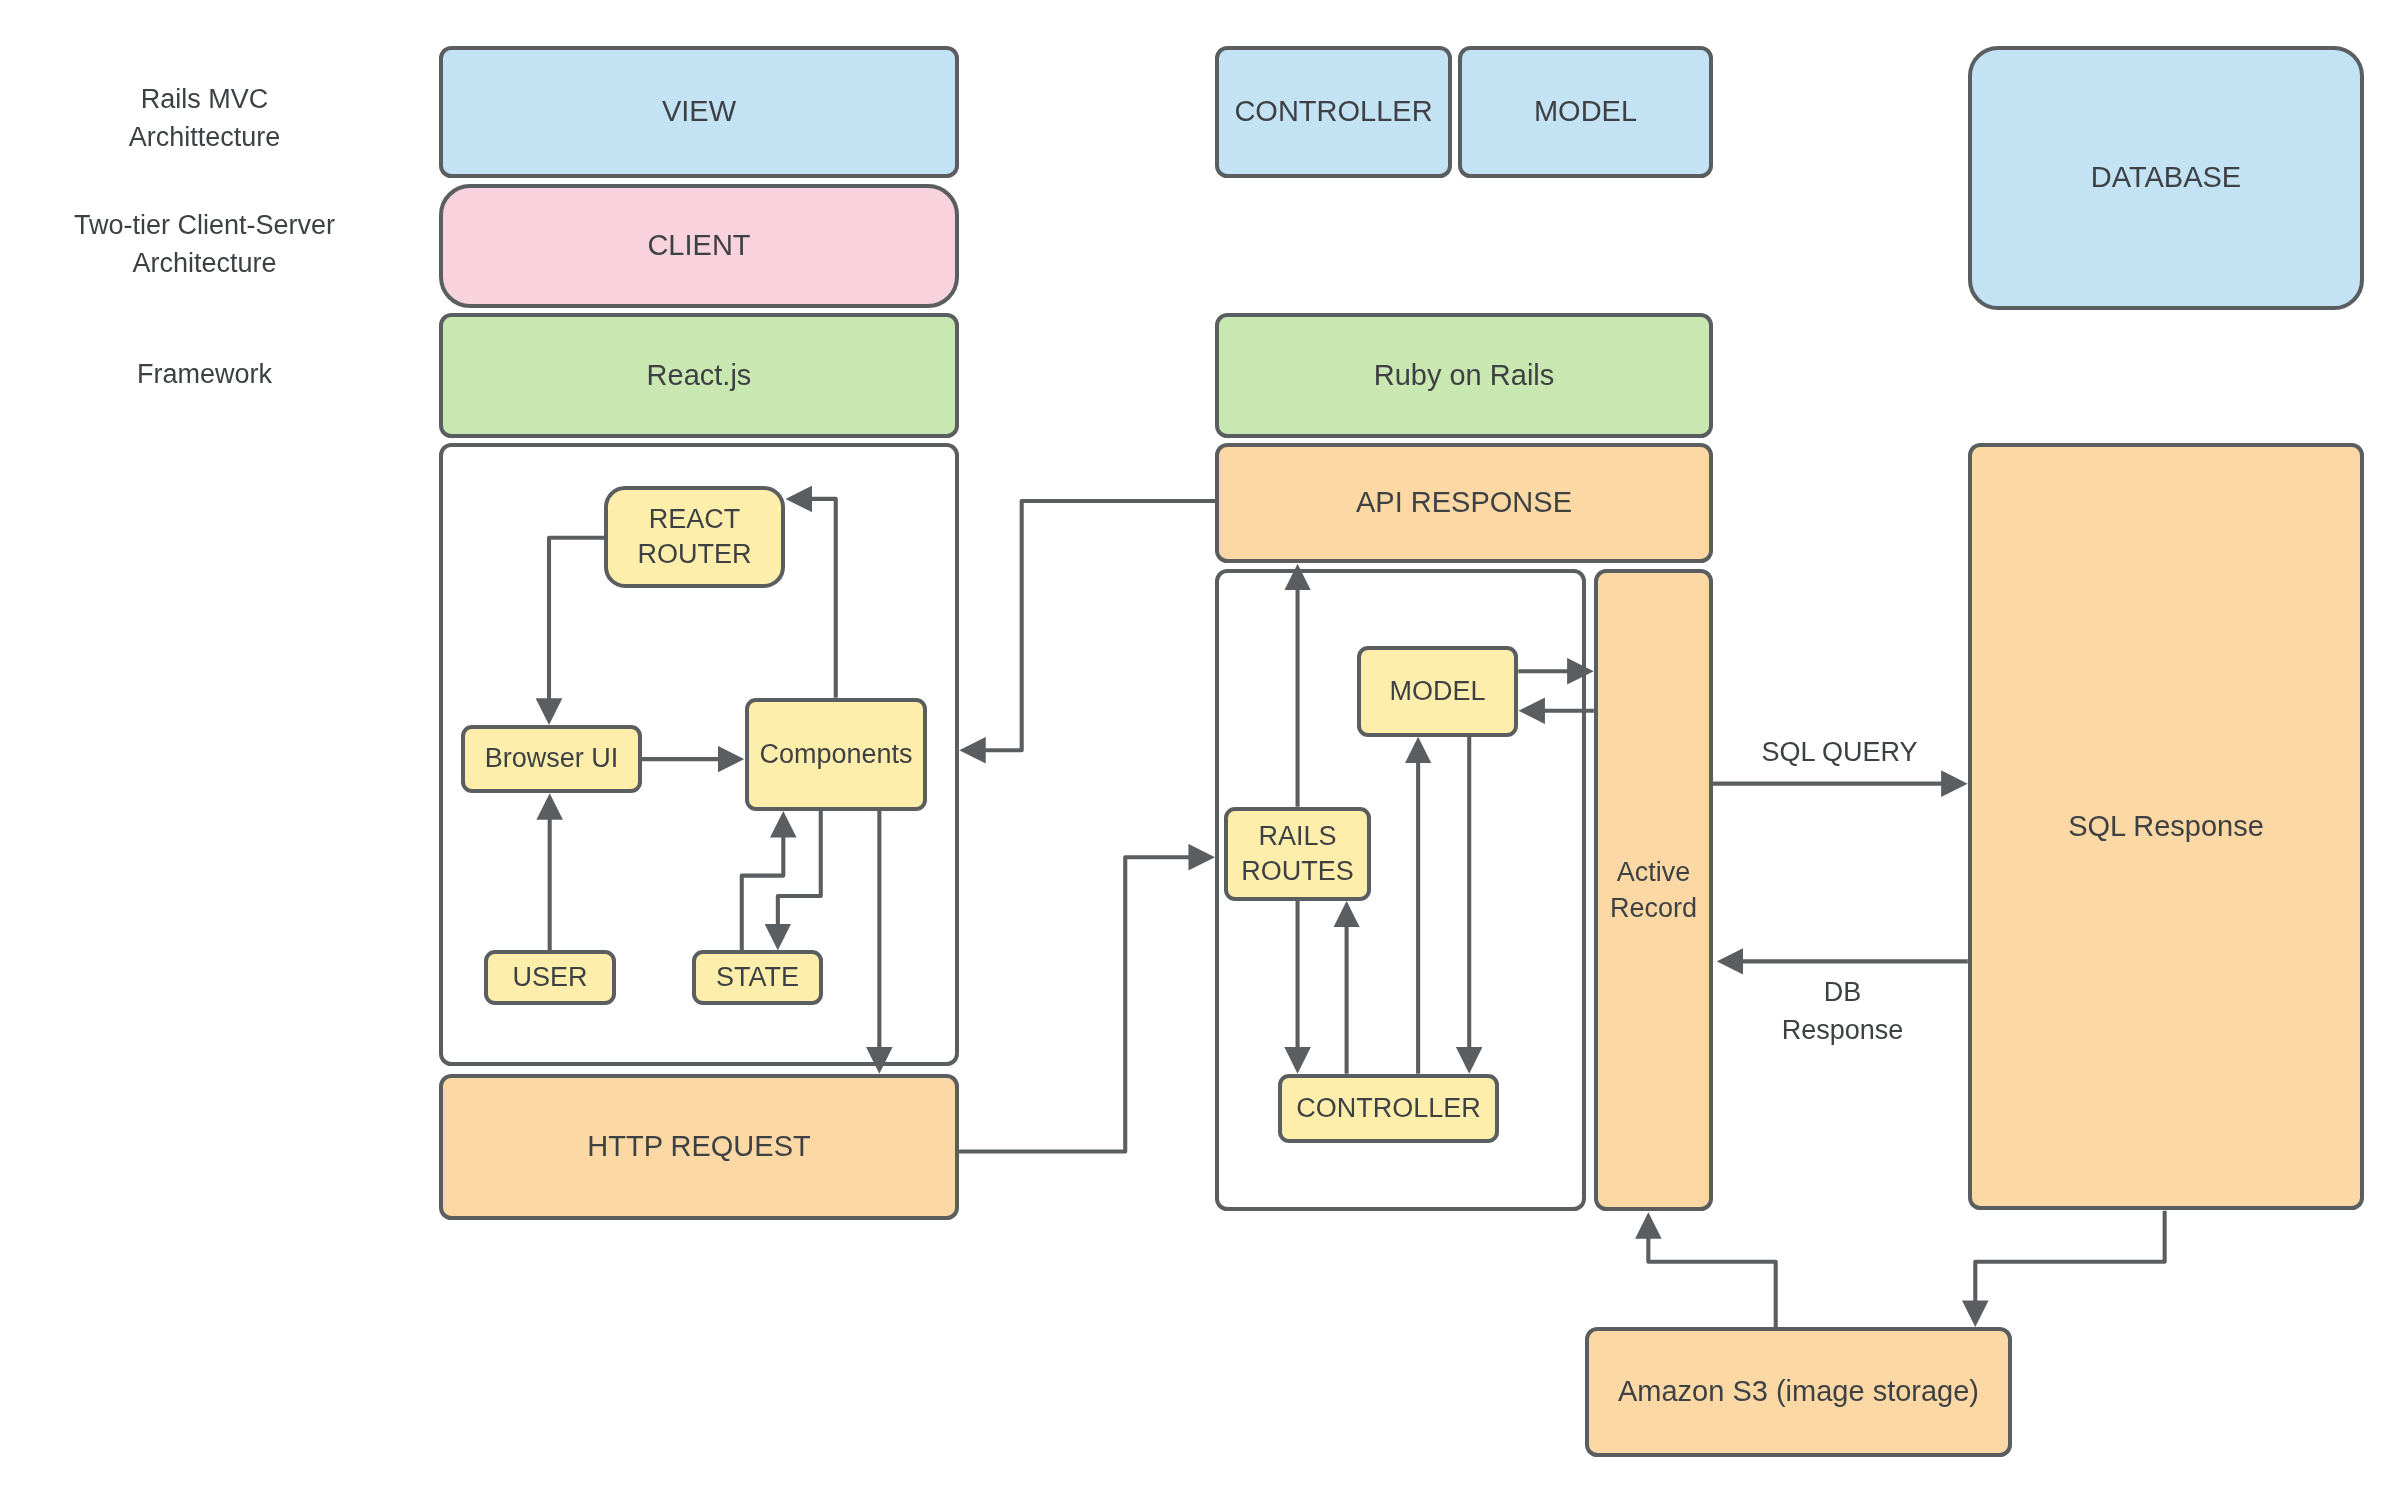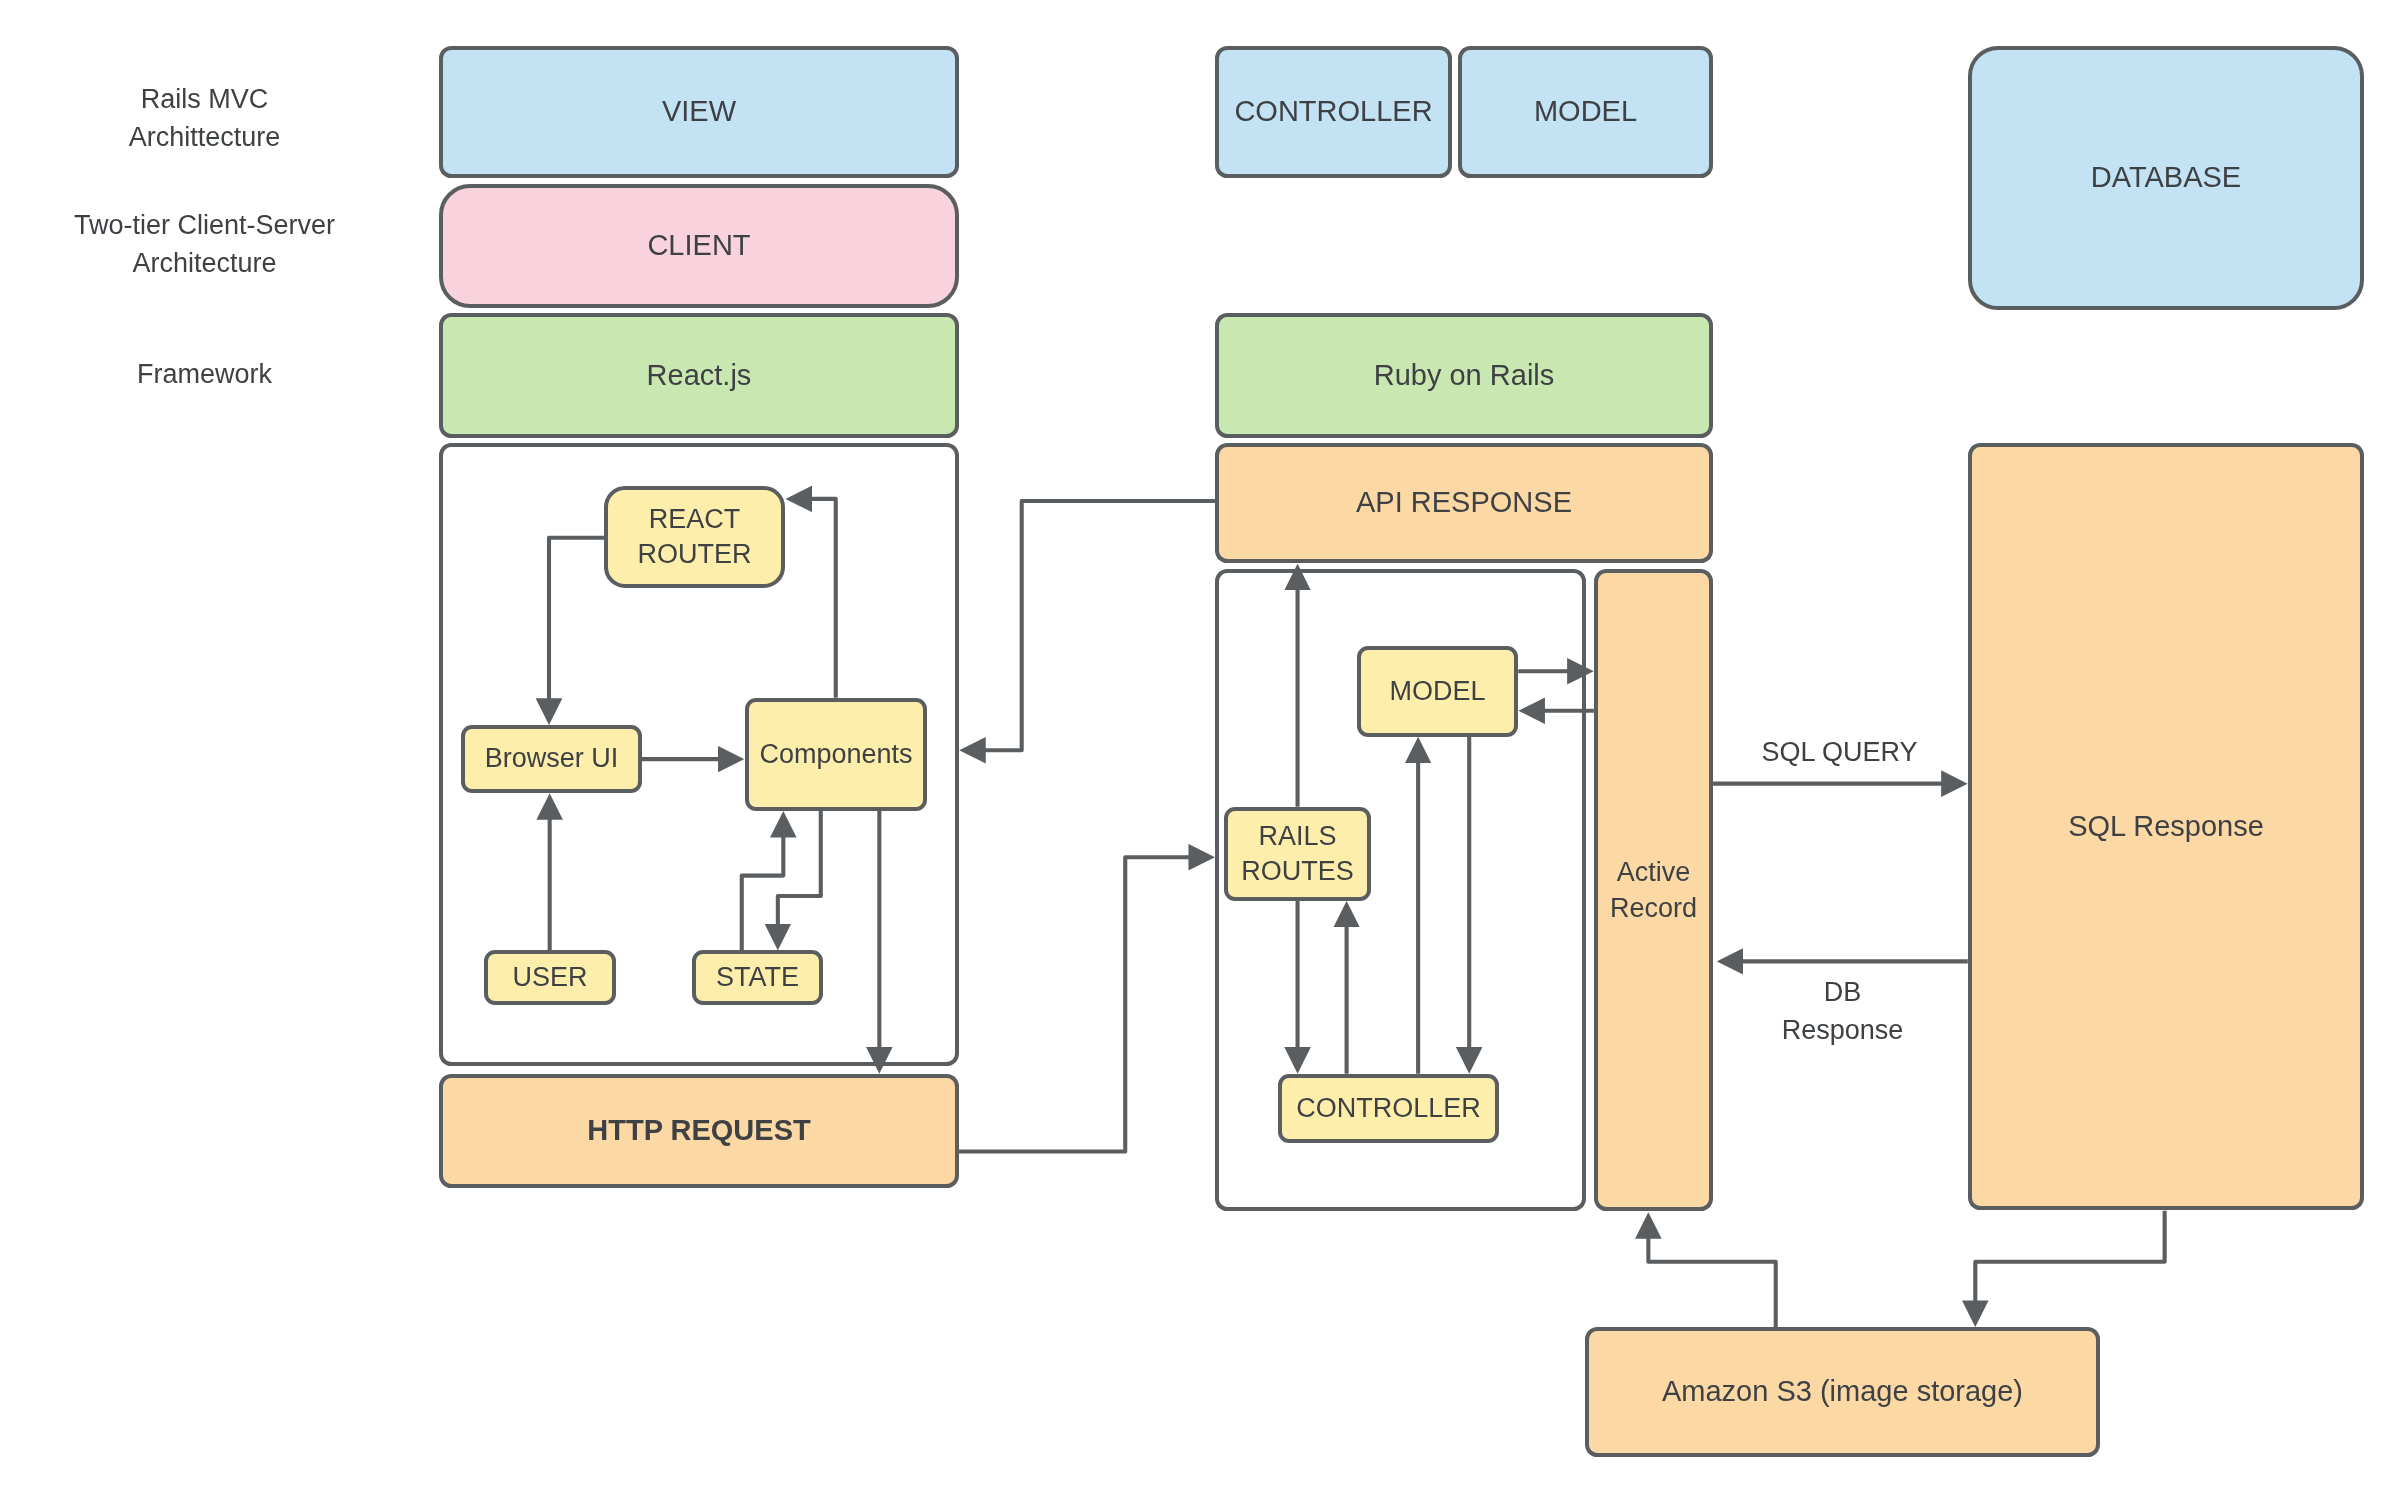--- a/index.html
+++ b/index.html
@@ -40,21 +40,21 @@
   <div class="freelabel" style="left:41px;top:68px;width:327px;height:102px;">Rails MVC
 Archittecture</div>
   <div class="freelabel" style="left:41px;top:194px;width:327px;height:102px;">Two-tier Client-Server
 Architecture</div>
   <div class="freelabel" style="left:41px;top:351px;width:327px;height:48px;">Framework</div>
 
   <div class="node row blue" style="left:439px;top:46px;width:520px;height:132px;">VIEW</div>
   <div class="node row pink" style="left:439px;top:184px;width:520px;height:124px;">CLIENT</div>
   <div class="node row green" style="left:439px;top:313px;width:520px;height:125px;">React.js</div>
   <div class="node container" style="left:439px;top:443px;width:520px;height:623px;"></div>
-  <div class="node row orange" style="left:439px;top:1074px;width:520px;height:114px;font-weight:bold;">HTTP REQUEST</div>
+  <div class="node row orange" style="left:439px;top:1074px;width:520px;height:146px;">HTTP REQUEST</div>
 
   <div class="ynode" style="left:604px;top:486px;width:181px;height:102px;border-radius:21px;">REACT
 ROUTER</div>
   <div class="ynode" style="left:461px;top:725px;width:181px;height:68px;">Browser UI</div>
   <div class="ynode" style="left:745px;top:698px;width:182px;height:113px;">Components</div>
   <div class="ynode" style="left:484px;top:950px;width:132px;height:55px;">USER</div>
   <div class="ynode" style="left:692px;top:950px;width:131px;height:55px;">STATE</div>
 
   <div class="node row blue" style="left:1215px;top:46px;width:237px;height:132px;">CONTROLLER</div>
   <div class="node row blue" style="left:1458px;top:46px;width:255px;height:132px;">MODEL</div>
@@ -65,21 +65,21 @@
 Record</div>
 
   <div class="ynode" style="left:1357px;top:646px;width:161px;height:91px;">MODEL</div>
   <div class="ynode" style="left:1224px;top:807px;width:147px;height:94px;">RAILS
 ROUTES</div>
   <div class="ynode" style="left:1278px;top:1074px;width:221px;height:69px;">CONTROLLER</div>
 
   <div class="node row blue" style="left:1968px;top:46px;width:396px;height:264px;border-radius:30px;">DATABASE</div>
   <div class="node row orange" style="left:1968px;top:443px;width:396px;height:767px;">SQL Response</div>
 
-  <div class="node row orange" style="left:1585px;top:1327px;width:515px;height:130px;">Amazon S3 (image storage)</div>
+  <div class="node row orange" style="left:1585px;top:1327px;width:427px;height:130px;">Amazon S3 (image storage)</div>
 
   <div class="freelabel" style="left:1703px;top:732px;width:273px;height:41px;">SQL QUERY</div>
   <div class="freelabel" style="left:1706px;top:967px;width:273px;height:89px;">DB
 Response</div>
 
   <svg class="wires" width="2401" height="1508" viewBox="0 0 3525 2213">
     <defs>
       <marker id="arrow" viewBox="0 0 10 10" refX="8" refY="5" markerWidth="6.5" markerHeight="6.5" orient="auto-start-reverse">
         <path d="M0 0 L10 5 L0 10 z"></path>
       </marker>

